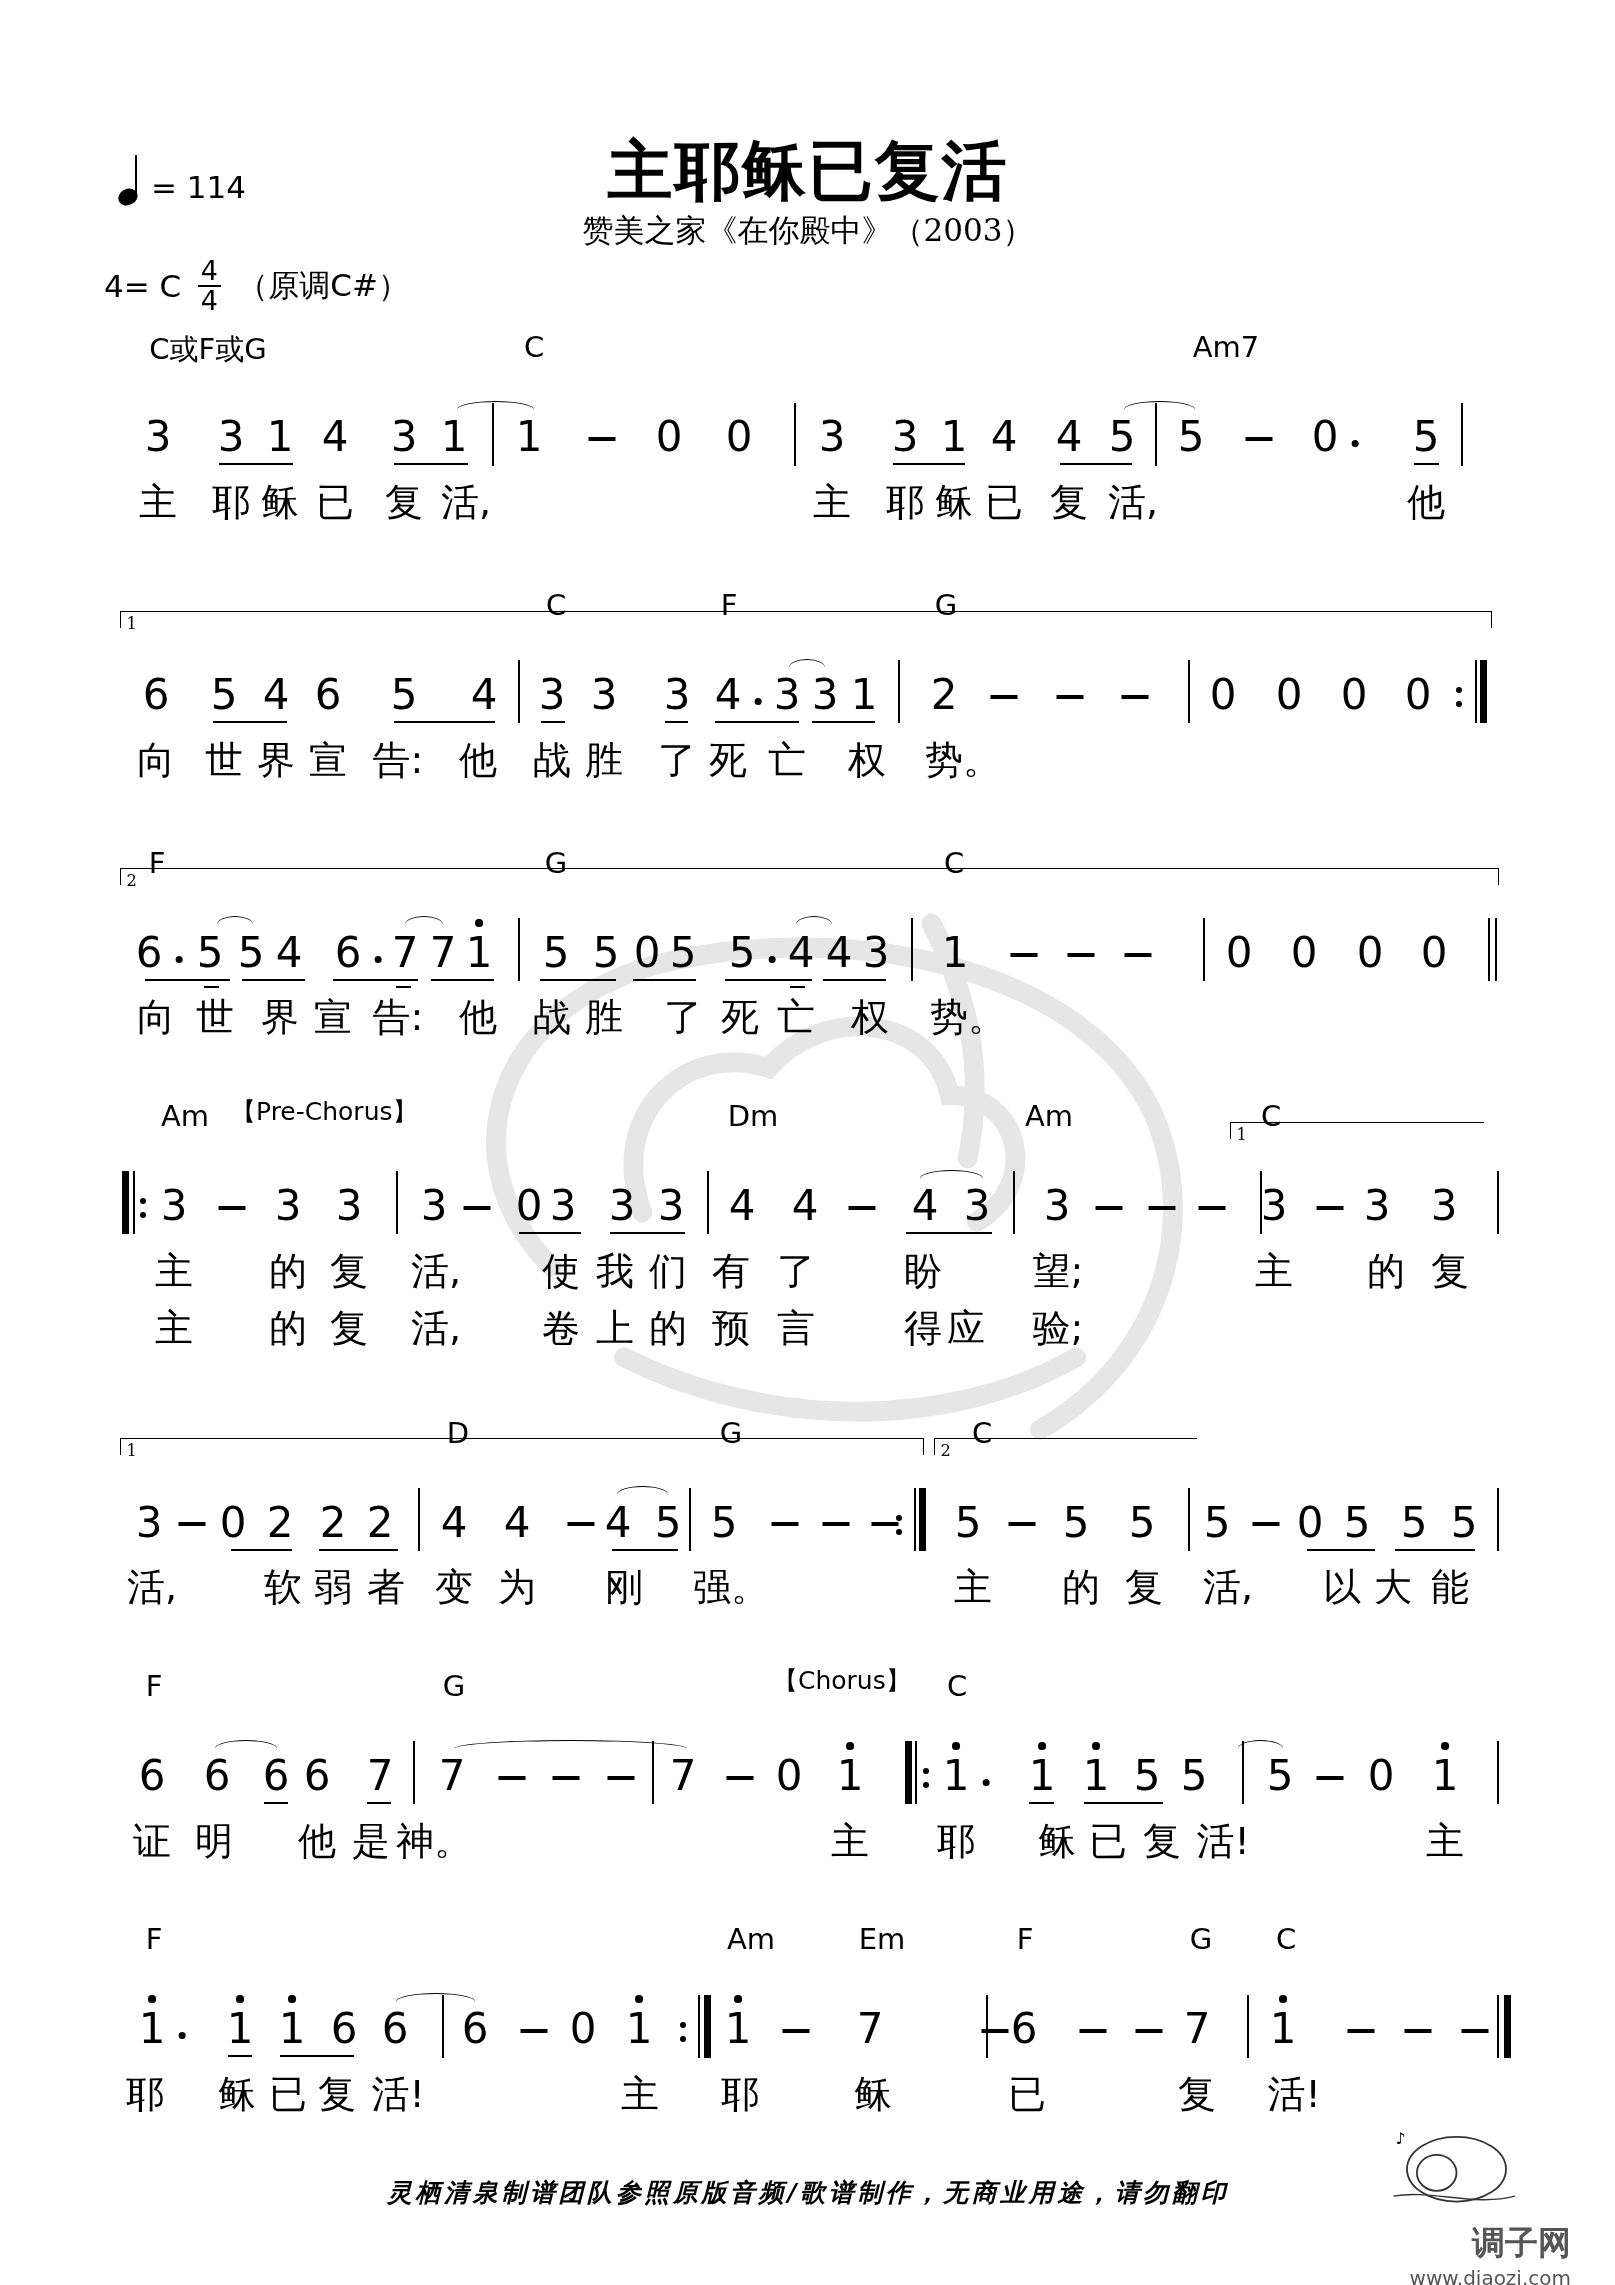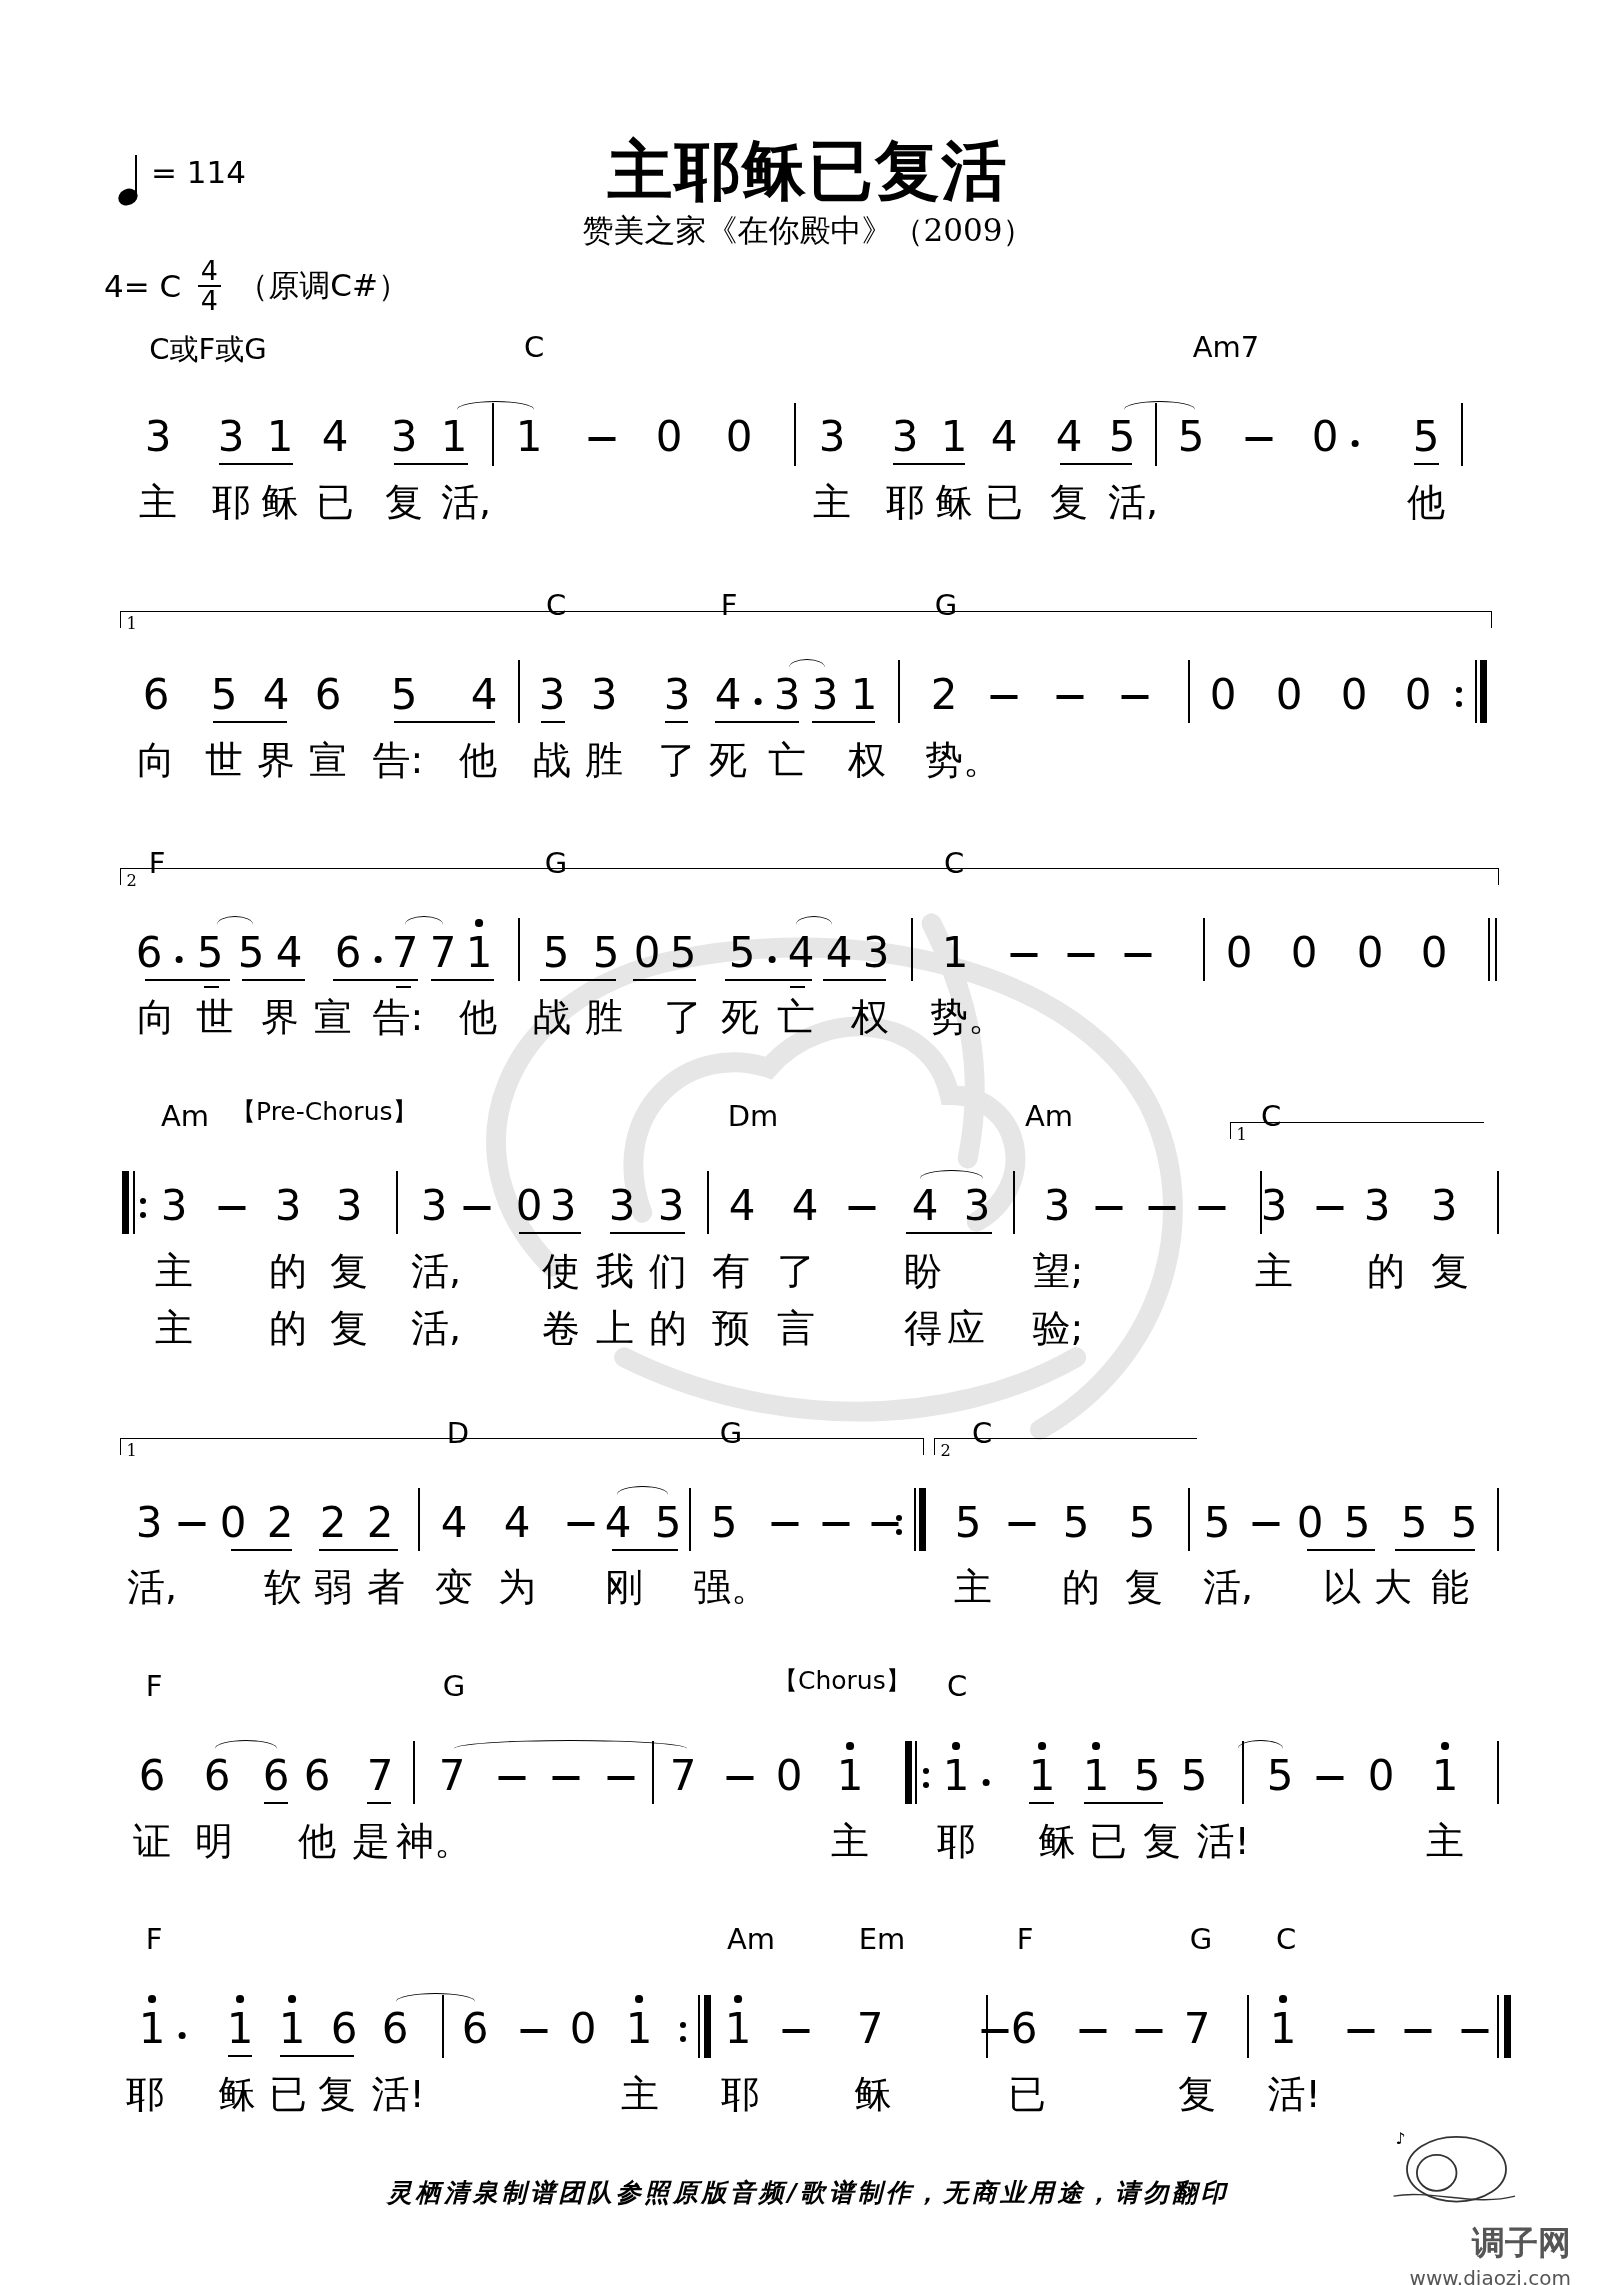--- a/index.html
+++ b/index.html
@@ -1,20 +1,20 @@
 <!DOCTYPE html>
 <html style="font-size:14.5px"><head>
 <meta charset="utf-8">
 <style>
   html,body{margin:0;padding:0;background:#fff;}
   body{width:1616px;height:2285px;position:relative;overflow:hidden;font-family:"DejaVu Sans","Liberation Sans",sans-serif;color:#000;}
   .abs{position:absolute;}
   .title{position:absolute;left:0;width:1616px;top:127px;text-align:center;font-size:65px;font-weight:bold;letter-spacing:1.8px;}
   .subtitle{position:absolute;left:0;width:1616px;top:210px;text-align:center;font-size:31px;font-family:"DejaVu Serif",serif;}
-  .tempo{position:absolute;left:118px;top:154px;font-size:31px;display:flex;align-items:flex-start;gap:11px;}
+  .tempo{position:absolute;left:118px;top:154px;font-size:31px;display:flex;align-items:flex-end;gap:11px;}
   .qnote{position:relative;width:22px;height:51px;}
   .qnote .head{position:absolute;left:0;bottom:0;width:20px;height:16.3px;background:#000;border-radius:50%;transform:rotate(-25deg);}
   .qnote .stem{position:absolute;left:17px;bottom:7.2px;width:1.8px;height:43px;background:#000;}
   .key{position:absolute;left:104px;top:258px;font-size:31px;display:flex;align-items:center;gap:16.3px;}
   .frac{display:inline-flex;flex-direction:column;align-items:center;font-size:27px;line-height:25px;}
   .frac .bar{width:23.5px;height:1.8px;background:#000;margin:1.8px 0;}
   .chord{position:absolute;font-size:29px;transform:translateX(-50%);white-space:nowrap;}
   .section{position:absolute;font-size:25px;white-space:nowrap;}
   .note{position:absolute;font-size:42px;transform:translateX(-50%);line-height:1;}
   .note .hi{position:absolute;left:50%;top:-12.7px;width:7.2px;height:7.2px;border-radius:50%;background:#000;transform:translateX(-50%);}
@@ -50,21 +50,21 @@
 </svg>
 
 <div class="tempo">
   <div class="qnote">
       <div class="stem"></div>
       <div class="head"></div>
     </div>
   <span>= 114</span>
 </div>
 <div class="title">主耶稣已复活</div>
-<div class="subtitle">赞美之家《在你殿中》（2009）</div>
+<div class="subtitle">赞美之家《在你殿中》（2003）</div>
 <div class="key">
   <span>4=  C</span>
   <span class="frac">
     <span>4</span>
     <span class="bar"></span>
     <span>4</span>
   </span>
   <span>（原调C#）</span>
 </div>
 

